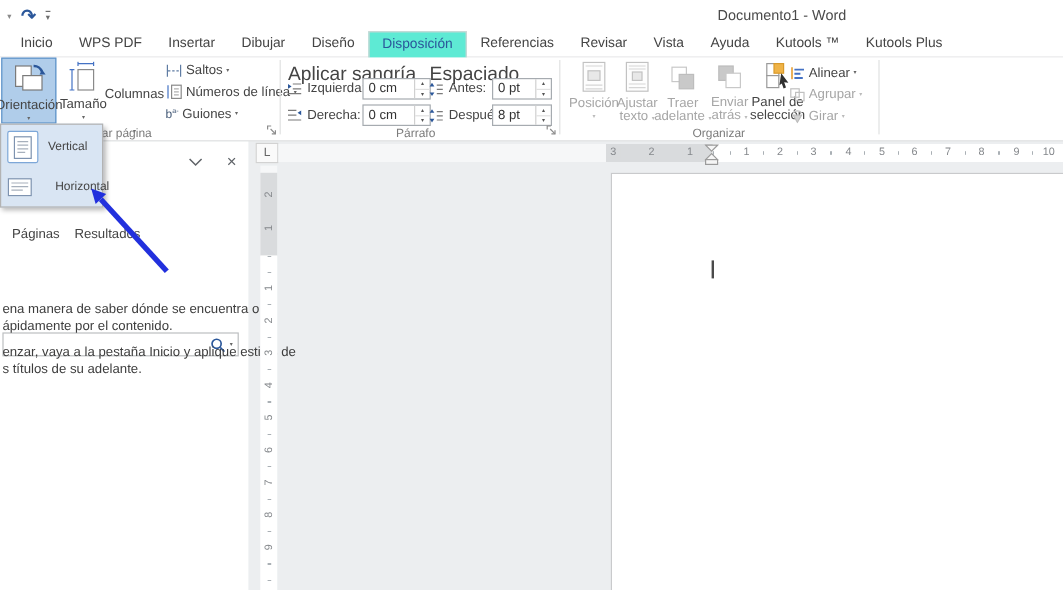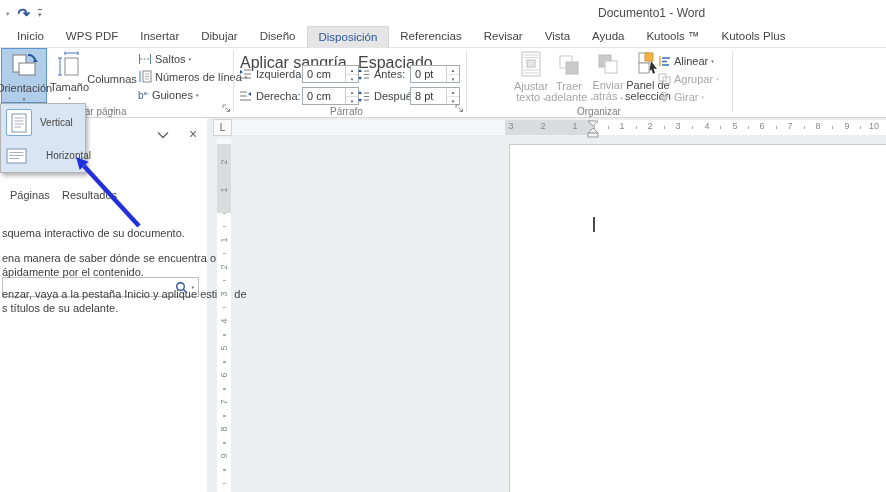--- a/index.html
+++ b/index.html
@@ -11,21 +11,21 @@
   .titlebar{left:0;top:0;width:886px;height:26px;background:#fff;}
   .qat{left:0;top:4px;height:20px;display:flex;align-items:center;gap:8px;padding-left:6px;}
   .qat-chev{font-size:7px;color:#8a8a8a;}
   .qat-redo{font-size:15px;color:#2b579a;font-weight:bold;line-height:14px;}
   .qat-custom{font-size:7px;color:#6d6d6d;border-top:1px solid #6d6d6d;padding-top:1px;}
   .doc-title{left:598px;top:6px;font-size:12px;color:#4a4a4a;}
   
   .tabrow{left:0;top:26px;width:886px;height:22px;display:flex;align-items:stretch;
           padding-left:6px;border-bottom:1px solid #e4e5e6;background:#fff;}
   .tab{font-size:11.5px;color:#444;padding:0 11px;line-height:21px;white-space:nowrap;}
-  .tab.active{color:#2b579a;background:#e5e5e5;border:1px solid #d5d5d5;border-bottom:none;
+  .tab.active{color:#2b579a;background:#5eead4;border:1px solid #d5d5d5;border-bottom:none;
               margin-bottom:-1px;line-height:20px;}
   
   .ribbon{left:0;top:48px;width:886px;height:70px;background:#fff;border-bottom:1px solid #d4d6d8;}
   .sep{width:1px;background:#e0e1e2;top:2px;height:62px;}
   .grplabel{font-size:10px;color:#7c7c7c;white-space:nowrap;}
   .bigbtn{display:flex;flex-direction:column;align-items:center;top:0;height:55px;padding-top:3px;}
   .bigbtn .blabel{font-size:11px;color:#444;line-height:11px;margin-top:3px;white-space:nowrap;}
   .chev{font-size:5px;color:#666;line-height:5px;margin-top:3px;}
   .pressed{background:#b0cdea;border:1px solid #5e93c9;}
   .menubtn{display:flex;align-items:center;gap:3px;height:15px;}
@@ -268,20 +268,33 @@
     </div>
 
     <span class="abs grplabel" style="left:330px;top:58px;">Párrafo</span>
     <svg class="abs" style="left:455px;top:56px;" width="10" height="10" viewBox="0 0 10 10">
       <polyline points="1,4 1,1 4,1" fill="none" stroke="#8c8c8c"></polyline>
       <line x1="3.5" y1="3.5" x2="7.5" y2="7.5" stroke="#8c8c8c"></line>
       <polyline points="7.5,4.5 7.5,7.5 4.5,7.5" fill="none" stroke="#8c8c8c"></polyline>
     </svg>
     <div class="abs sep" style="left:466px;"></div>
 
+    <div class="abs bigbtn dis" style="left:477px;width:36px;">
+      <svg width="22" height="27" viewBox="0 0 22 27">
+        <rect x="2" y="1" width="18" height="24" fill="#fdfdfd" stroke="#c2c2c2"></rect>
+        <rect x="6" y="8" width="10" height="8" fill="#e8e8e8" stroke="#c2c2c2"></rect>
+        <g stroke="#d5d5d5">
+            <line x1="4" y1="4" x2="18" y2="4"></line>
+            <line x1="4" y1="20" x2="18" y2="20"></line>
+            <line x1="4" y1="23" x2="18" y2="23"></line>
+          </g>
+      </svg>
+      <span class="blabel dis">Posición</span>
+      <span class="chev" style="color:#bbb;">▾</span>
+    </div>
     <div class="abs bigbtn dis" style="left:513px;width:36px;">
       <svg width="22" height="27" viewBox="0 0 22 27">
         <rect x="2" y="1" width="18" height="24" fill="#fdfdfd" stroke="#c2c2c2"></rect>
         <rect x="7" y="9" width="8" height="7" fill="#e8e8e8" stroke="#c2c2c2"></rect>
         <g stroke="#d5d5d5">
             <line x1="4" y1="4" x2="18" y2="4"></line>
             <line x1="4" y1="6.5" x2="18" y2="6.5"></line>
             <line x1="4" y1="19" x2="18" y2="19"></line>
             <line x1="4" y1="22" x2="18" y2="22"></line>
           </g>
@@ -352,21 +365,20 @@
     <span class="abs" style="left:189px;top:8px;font-size:14px;color:#5f6368;">×</span>
     <div class="abs searchbox">
       <svg width="13" height="13" viewBox="0 0 13 13">
         <circle cx="5.5" cy="5.5" r="3.8" fill="none" stroke="#2b579a" stroke-width="1.4"></circle>
         <line x1="8.5" y1="8.5" x2="12" y2="12" stroke="#2b579a" stroke-width="1.4"></line>
       </svg>
       <span class="chev" style="margin-top:0;">▾</span>
     </div>
     <span class="abs navtab" style="left:10px;top:71px;">Páginas</span>
     <span class="abs navtab" style="left:62px;top:71px;">Resultados</span>
-    <div class="abs navline" style="top:109px;">squema interactivo de su documento.</div>
     <div class="abs navline" style="top:134px;">ena manera de saber dónde se encuentra o</div>
     <div class="abs navline" style="top:148px;">ápidamente por el contenido.</div>
     <div class="abs navline" style="top:170px;">enzar, vaya a la pestaña Inicio y aplique estilos de</div>
     <div class="abs navline" style="top:184px;">s títulos de su adelante.</div>
   </div>
 
   <div class="abs lbox">L</div>
 
   <div class="abs hruler">
     <div class="abs hseg-margin">

